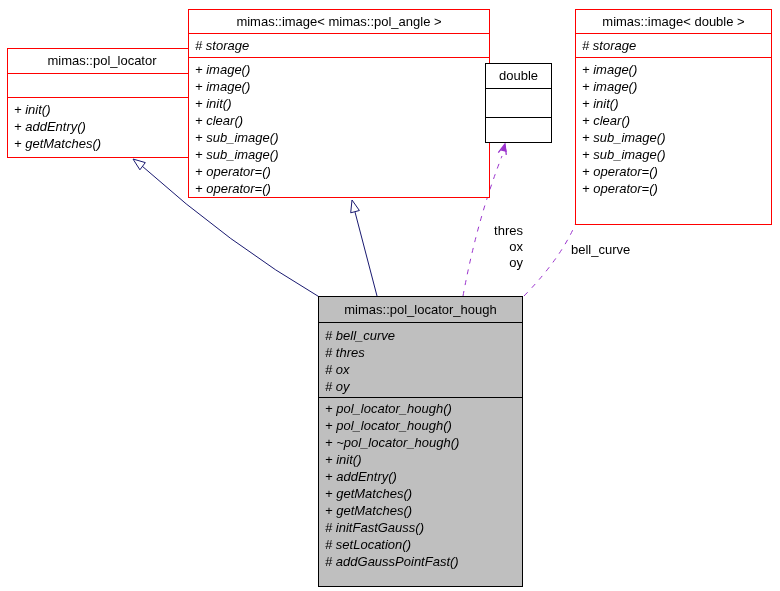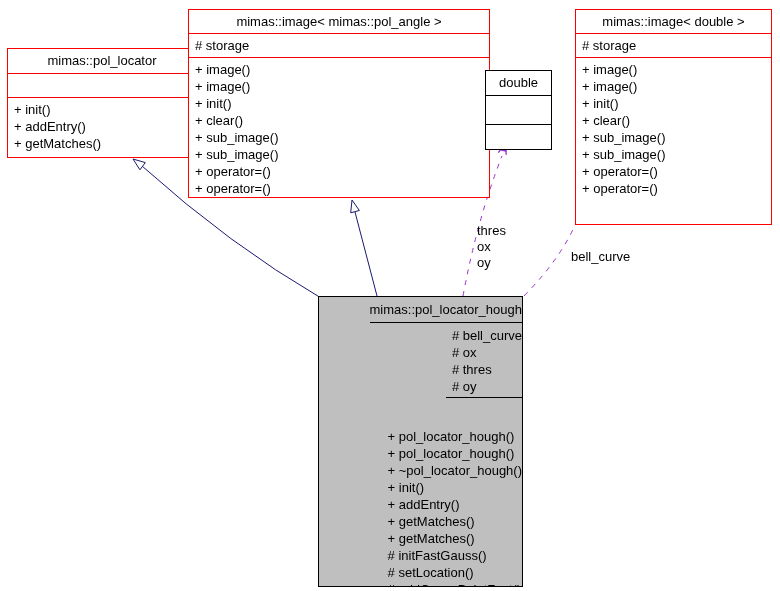--- a/index.html
+++ b/index.html
@@ -30,42 +30,43 @@
   .uml-class {
     position: absolute;
     display: flex;
     flex-direction: column;
     background: var(--background);
     font-size: 13px;
     white-space: nowrap;
   }
   .uml-class.red   { border: 1px solid var(--border-red); }
   .uml-class.black { border: 1px solid var(--border-black); }
-  .uml-class.highlight { background: var(--fill-highlight); align-items: flex-end; }
+  .uml-class.highlight { background: var(--fill-highlight); }
   .uml-title {
     flex: 0 0 auto;
     text-align: center;
     overflow: hidden;
   }
   .red .uml-title, .red .uml-section { border-bottom: 1px solid var(--border-red); }
   .black .uml-title, .black .uml-section { border-bottom: 1px solid var(--border-black); }
   .uml-section {
     flex: 0 0 auto;
     padding: 3px 0 0 6px;
     overflow: hidden;
+    font-style: italic;
   }
   .uml-section.last { border-bottom: none; flex: 1 1 auto; }
   .uml-row { line-height: 17px; }
   .edge-label {
     position: absolute;
     font-size: 13px;
     line-height: 16px;
     color: var(--text);
   }
-  .edge-label.center { text-align: left; }
+  .edge-label.center { text-align: right; }
 </style>
 </head>
 <body>
 
 <div class="canvas">
 
   <svg class="edges-layer" width="780" height="591" viewBox="0 0 780 591">
 
     <g>
       <path d="M 321,298 Q 230,245 142,166" fill="none" style="stroke:var(--edge-inherit)" stroke-width="1"></path>
@@ -88,21 +89,21 @@
       <polyline points="585.8,211.8 588,201 578.9,207.2" fill="none" style="stroke:var(--edge-usage)" stroke-width="1.3"></polyline>
       <polygon points="588,201 586.5,209 580.5,205.5" style="fill:var(--edge-usage)"></polygon>
     </g>
   </svg>
 
   <div class="edge-label center" style="left:477px; top:223px; width:46px;">
       <div>thres</div>
       <div>ox</div>
       <div>oy</div>
     </div>
-  <div class="edge-label" style="left:571px; top:249px;">bell_curve</div>
+  <div class="edge-label" style="left:571px; top:242px;">bell_curve</div>
 
   <div class="uml-class red" style="left:7px; top:48px; width:190px; height:110px;">
     <div class="uml-title" style="height:25px; line-height:24px;">mimas::pol_locator</div>
     <div class="uml-section" style="height:24px;"></div>
     <div class="uml-section last">
         <div class="uml-row">+ init()</div>
         <div class="uml-row">+ addEntry()</div>
         <div class="uml-row">+ getMatches()</div>
       </div>
   </div>
@@ -117,21 +118,21 @@
         <div class="uml-row">+ image()</div>
         <div class="uml-row">+ init()</div>
         <div class="uml-row">+ clear()</div>
         <div class="uml-row">+ sub_image()</div>
         <div class="uml-row">+ sub_image()</div>
         <div class="uml-row">+ operator=()</div>
         <div class="uml-row">+ operator=()</div>
       </div>
   </div>
 
-  <div class="uml-class black" style="left:485px; top:70px; width:67px; height:80px;">
+  <div class="uml-class black" style="left:485px; top:63px; width:67px; height:80px;">
     <div class="uml-title" style="height:25px; line-height:24px;">double</div>
     <div class="uml-section" style="height:29px;"></div>
     <div class="uml-section last"></div>
   </div>
 
   <div class="uml-class red" style="left:575px; top:9px; width:197px; height:216px;">
     <div class="uml-title" style="height:24px; line-height:23px;">mimas::image&lt; double &gt;</div>
     <div class="uml-section" style="height:24px;">
         <div class="uml-row"># storage</div>
       </div>
@@ -144,25 +145,25 @@
         <div class="uml-row">+ sub_image()</div>
         <div class="uml-row">+ operator=()</div>
         <div class="uml-row">+ operator=()</div>
       </div>
   </div>
 
   <div class="uml-class black highlight" style="left:318px; top:296px; width:205px; height:291px;">
     <div class="uml-title" style="height:26px; line-height:25px;">mimas::pol_locator_hough</div>
     <div class="uml-section" style="height:75px; padding-top:4px;">
         <div class="uml-row"># bell_curve</div>
+        <div class="uml-row"># thres</div>
         <div class="uml-row"># ox</div>
-        <div class="uml-row"># thres</div>
         <div class="uml-row"># oy</div>
       </div>
-    <div class="uml-section last" style="padding-top:2px;margin-top:28px;">
+    <div class="uml-section last" style="padding-top:2px;">
         <div class="uml-row">+ pol_locator_hough()</div>
         <div class="uml-row">+ pol_locator_hough()</div>
         <div class="uml-row">+ ~pol_locator_hough()</div>
         <div class="uml-row">+ init()</div>
         <div class="uml-row">+ addEntry()</div>
         <div class="uml-row">+ getMatches()</div>
         <div class="uml-row">+ getMatches()</div>
         <div class="uml-row"># initFastGauss()</div>
         <div class="uml-row"># setLocation()</div>
         <div class="uml-row"># addGaussPointFast()</div>

